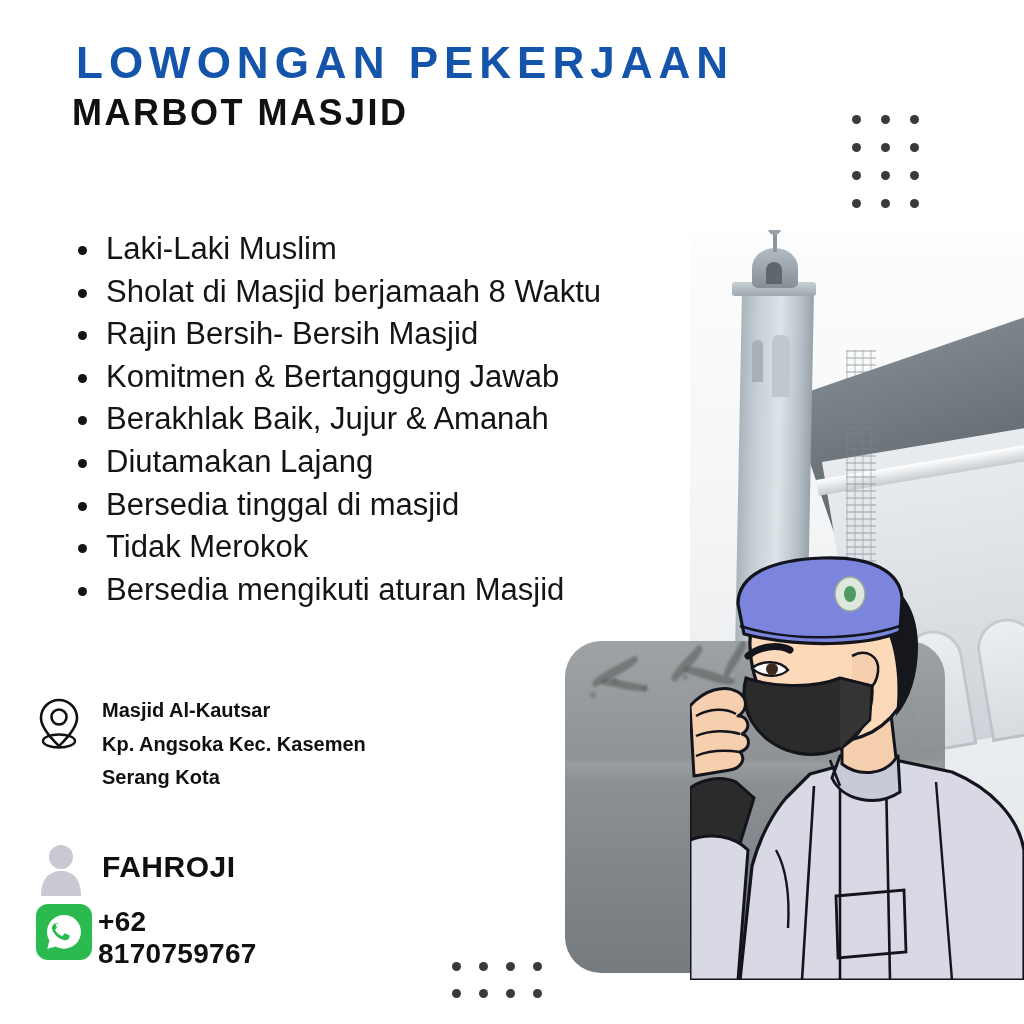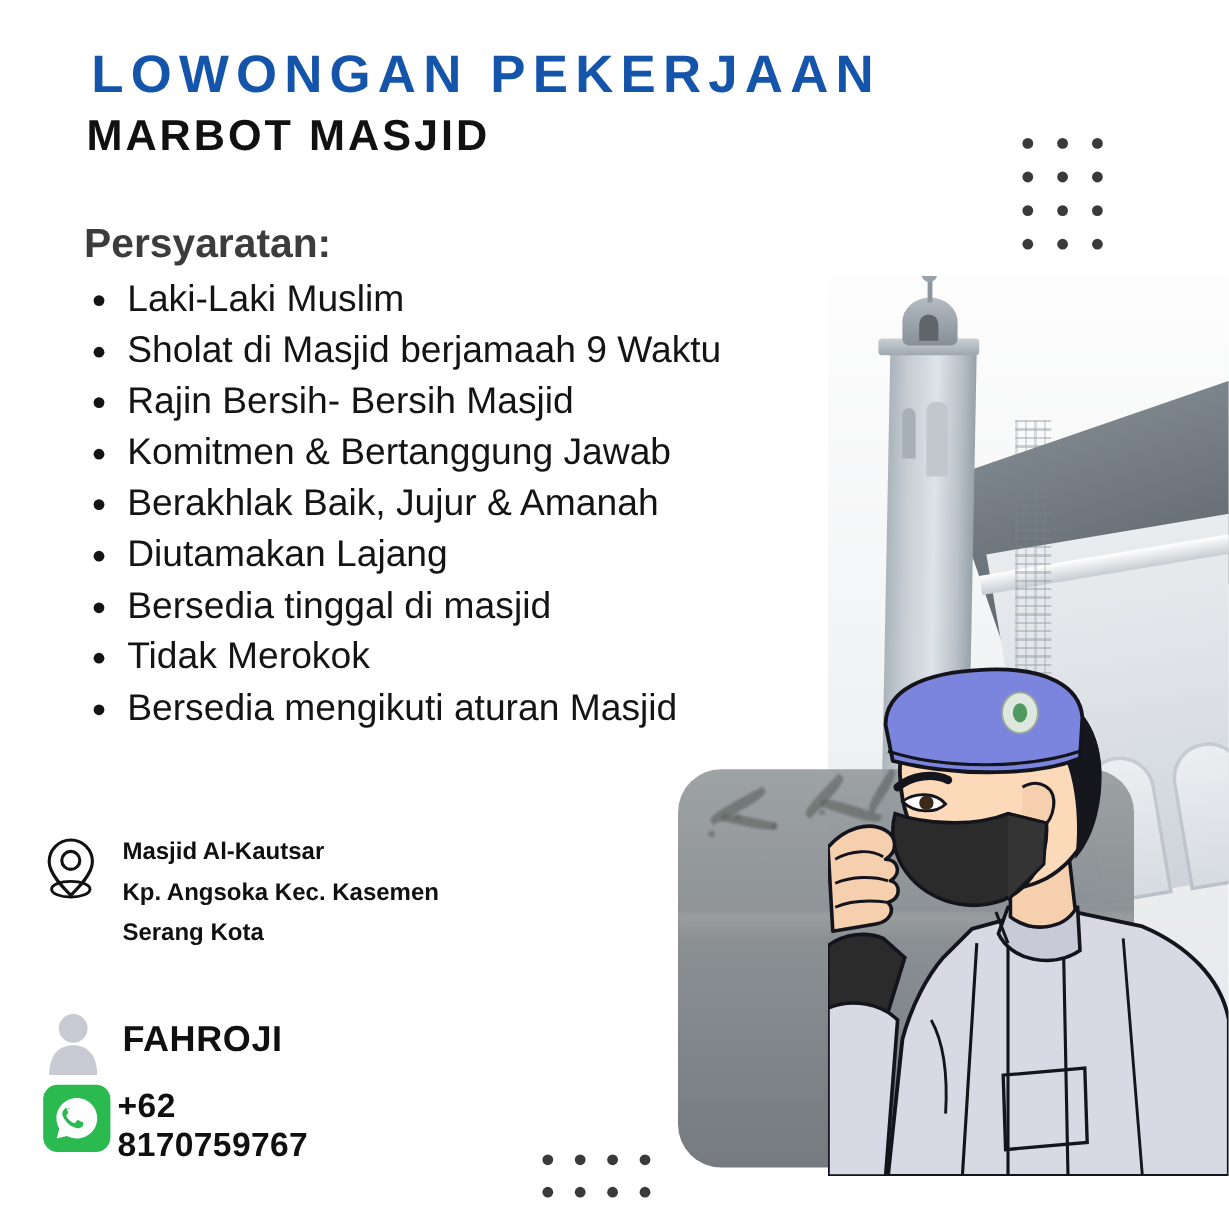--- a/index.html
+++ b/index.html
@@ -434,24 +434,23 @@
       <path d="M6 206 C20 200 36 200 50 202" fill="none" stroke="#14141c" stroke-width="2.4"></path>
 
       <path d="M0 238 C14 228 32 226 46 232 L64 248 L48 300 L0 300 Z" fill="#2b2b2b" stroke="#14141c" stroke-width="3"></path>
       <path d="M0 290 C20 282 44 286 58 300 L48 430 L0 430 Z" fill="#d8d9e4" stroke="#14141c" stroke-width="3"></path>
     </svg>
   </div>
 
   <div class="kicker">LOWONGAN PEKERJAAN</div>
   <div class="headline">MARBOT MASJID</div>
 
-  <div class="req-title">Persyaratan:</div>
   <ul class="req-list">
     <li>Laki-Laki Muslim</li>
-    <li>Sholat di Masjid berjamaah 9 Waktu</li>
+    <li>Sholat di Masjid berjamaah 8 Waktu</li>
     <li>Rajin Bersih- Bersih Masjid</li>
     <li>Komitmen &amp; Bertanggung Jawab</li>
     <li>Berakhlak Baik, Jujur &amp; Amanah</li>
     <li>Diutamakan Lajang</li>
     <li>Bersedia tinggal di masjid</li>
     <li>Tidak Merokok</li>
     <li>Bersedia mengikuti aturan Masjid</li>
   </ul>
 
   <div class="contact">

